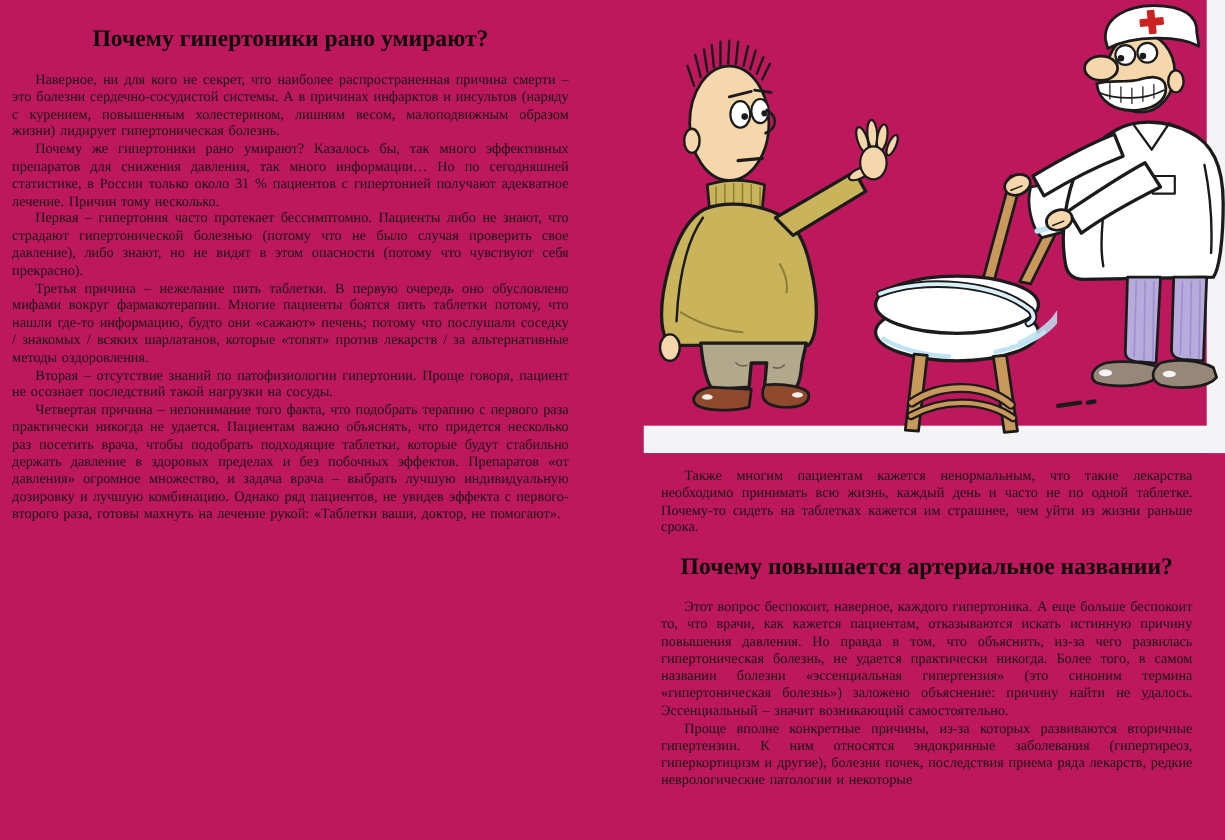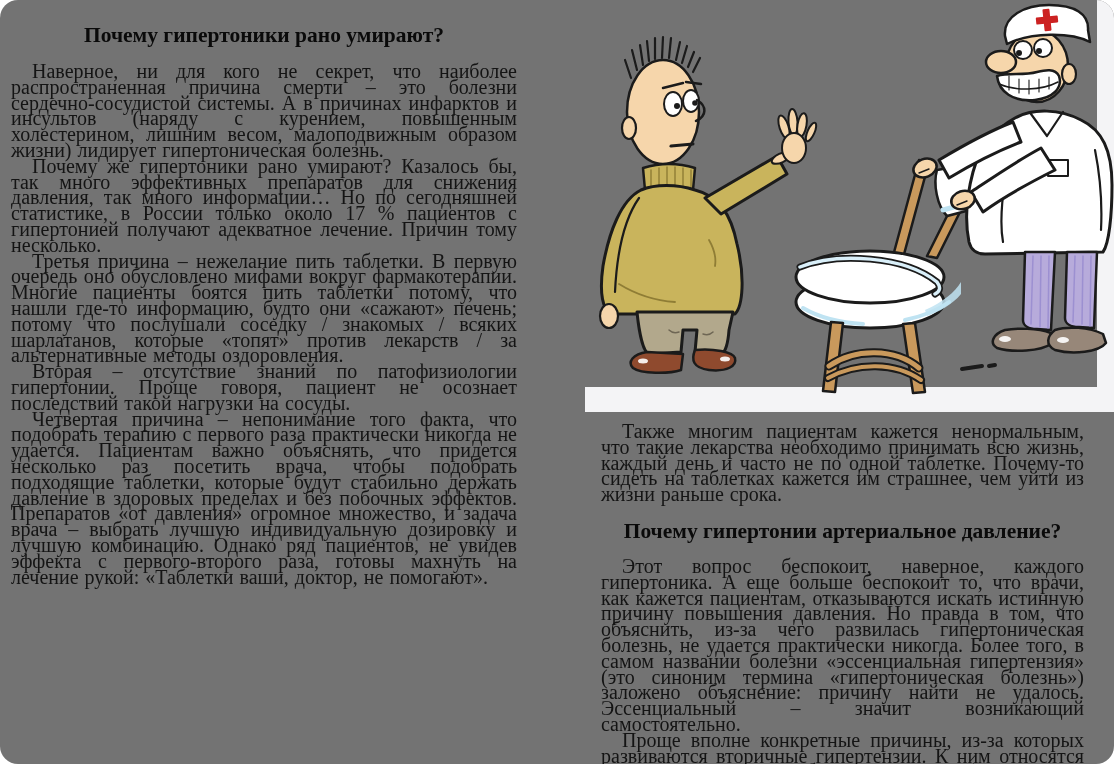--- a/index.html
+++ b/index.html
@@ -1,52 +1,53 @@
 <!DOCTYPE html>
 <html lang="ru" style="--c-outline: #1b1b1b; --c-skin: #f6d6ab; --c-sweater: #c9b45c; --c-sweater_shade: #8f7d35; --c-patient_trousers: #b2a88c; --c-patient_shoes: #8f4a2e; --c-doctor_coat: #ffffff; --c-doctor_trousers: #b7abdb; --c-trouser_stripe: #988bcf; --c-doctor_shoes: #978779; --c-red_cross: #cc2222; --c-chair_wood: #c9995c; --c-pill_white: #ffffff; --c-pill_shading: #bfe3f2; --c-photo_edge: #f4f4f6;"><head>
 <meta charset="utf-8">
 <style>
   html,body{margin:0;padding:0;background:#ffffff;}
   .page{
     position:relative;
     width:1114px;height:764px;
-    background:#737373;
+    background:#be185d;
     font-family:"Liberation Serif","DejaVu Serif",serif;
     color:#141414;
     overflow:hidden;
-    border-radius:18px;
+    border-radius:0;
   }
   .col{position:absolute;}
   .col-left{left:11px;top:12px;width:506px;}
   .col-right{left:601px;top:424px;width:483px;font-family:Liberation Serif, serif;}
   h1.doc-title{
     font-size:21.5px;line-height:26px;font-weight:bold;
     text-align:center;margin:10px 0 16px 0;color:#0a0a0a;
   }
   h2.doc-title{
     font-size:21.5px;line-height:26px;font-weight:bold;
     text-align:center;margin:15px 0 15px 0;color:#0a0a0a;
   }
   p.body-par{
-    font-size:20px;line-height:15.8px;
+    font-size:13px;line-height:15.8px;
     text-align:justify;text-indent:21px;
     margin:0;word-spacing:1px;
   }
   figure.illustration{position:absolute;left:585px;top:0;width:529px;height:412px;margin:0;}
   figure.illustration svg{display:block;width:100%;height:100%;}
 </style>
 </head>
 <body>
 
 <div class="page">
 
   <section class="col col-left">
     <h1 class="doc-title">Почему гипертоники рано умирают?</h1>
     <p class="body-par">Наверное, ни для кого не секрет, что наиболее распространенная причина смерти – это болезни сердечно-сосудистой системы. А в причинах инфарктов и инсультов (наряду с курением, повышенным холестерином, лишним весом, малоподвижным образом жизни) лидирует гипертоническая болезнь.</p>
-    <p class="body-par">Почему же гипертоники рано умирают? Казалось бы, так много эффективных препаратов для снижения давления, так много информации… Но по сегодняшней статистике, в России только около 17 % пациентов с гипертонией получают адекватное лечение. Причин тому несколько.</p>
+    <p class="body-par">Почему же гипертоники рано умирают? Казалось бы, так много эффективных препаратов для снижения давления, так много информации… Но по сегодняшней статистике, в России только около 31 % пациентов с гипертонией получают адекватное лечение. Причин тому несколько.</p>
+    <p class="body-par">Первая – гипертония часто протекает бессимптомно. Пациенты либо не знают, что страдают гипертонической болезнью (потому что не было случая проверить свое давление), либо знают, но не видят в этом опасности (потому что чувствуют себя прекрасно).</p>
     <p class="body-par">Третья причина – нежелание пить таблетки. В первую очередь оно обусловлено мифами вокруг фармакотерапии. Многие пациенты боятся пить таблетки потому, что нашли где-то информацию, будто они «сажают» печень; потому что послушали соседку / знакомых / всяких шарлатанов, которые «топят» против лекарств / за альтернативные методы оздоровления.</p>
     <p class="body-par">Вторая – отсутствие знаний по патофизиологии гипертонии. Проще говоря, пациент не осознает последствий такой нагрузки на сосуды.</p>
     <p class="body-par">Четвертая причина – непонимание того факта, что подобрать терапию с первого раза практически никогда не удается. Пациентам важно объяснять, что придется несколько раз посетить врача, чтобы подобрать подходящие таблетки, которые будут стабильно держать давление в здоровых пределах и без побочных эффектов. Препаратов «от давления» огромное множество, и задача врача – выбрать лучшую индивидуальную дозировку и лучшую комбинацию. Однако ряд пациентов, не увидев эффекта с первого-второго раза, готовы махнуть на лечение рукой: «Таблетки ваши, доктор, не помогают».</p>
   </section>
 
   <figure class="illustration" aria-label="Карикатура: улыбающийся врач в белом халате и шапочке с красным крестом предлагает гигантскую таблетку, лежащую на стуле; полный пациент в горчичном свитере отказывается, выставив ладонь.">
     <svg viewBox="0 0 529 412" xmlns="http://www.w3.org/2000/svg">
 
       <rect x="512" y="0" width="17" height="412" fill="var(--c-photo_edge,#f4f4f6)"></rect>
       <rect x="0" y="387" width="529" height="25" fill="var(--c-photo_edge,#f4f4f6)"></rect>
@@ -161,18 +162,18 @@
           <path d="M110,350 C106,360 108,368 124,370 C142,372 152,366 150,358 C148,352 128,348 110,350 Z"></path>
           <ellipse cx="58" cy="361" rx="5" ry="2.5" fill="#ffffff" stroke="none" opacity="0.9"></ellipse>
           <ellipse cx="140" cy="359" rx="5" ry="2.5" fill="#ffffff" stroke="none" opacity="0.9"></ellipse>
         </g>
       </g>
     </svg>
   </figure>
 
   <section class="col col-right">
     <p class="body-par">Также многим пациентам кажется ненормальным, что такие лекарства необходимо принимать всю жизнь, каждый день и часто не по одной таблетке. Почему-то сидеть на таблетках кажется им страшнее, чем уйти из жизни раньше срока.</p>
-    <h2 class="doc-title">Почему гипертонии артериальное давление?</h2>
+    <h2 class="doc-title">Почему повышается артериальное названии?</h2>
     <p class="body-par">Этот вопрос беспокоит, наверное, каждого гипертоника. А еще больше беспокоит то, что врачи, как кажется пациентам, отказываются искать истинную причину повышения давления. Но правда в том, что объяснить, из-за чего развилась гипертоническая болезнь, не удается практически никогда. Более того, в самом названии болезни «эссенциальная гипертензия» (это синоним термина «гипертоническая болезнь») заложено объяснение: причину найти не удалось. Эссенциальный – значит возникающий самостоятельно.</p>
     <p class="body-par">Проще вполне конкретные причины, из-за которых развиваются вторичные гипертензии. К ним относятся эндокринные заболевания (гипертиреоз, гиперкортицизм и другие), болезни почек, последствия приема ряда лекарств, редкие неврологические патологии и некоторые</p>
   </section>
 
 </div>
 
 </body></html>

